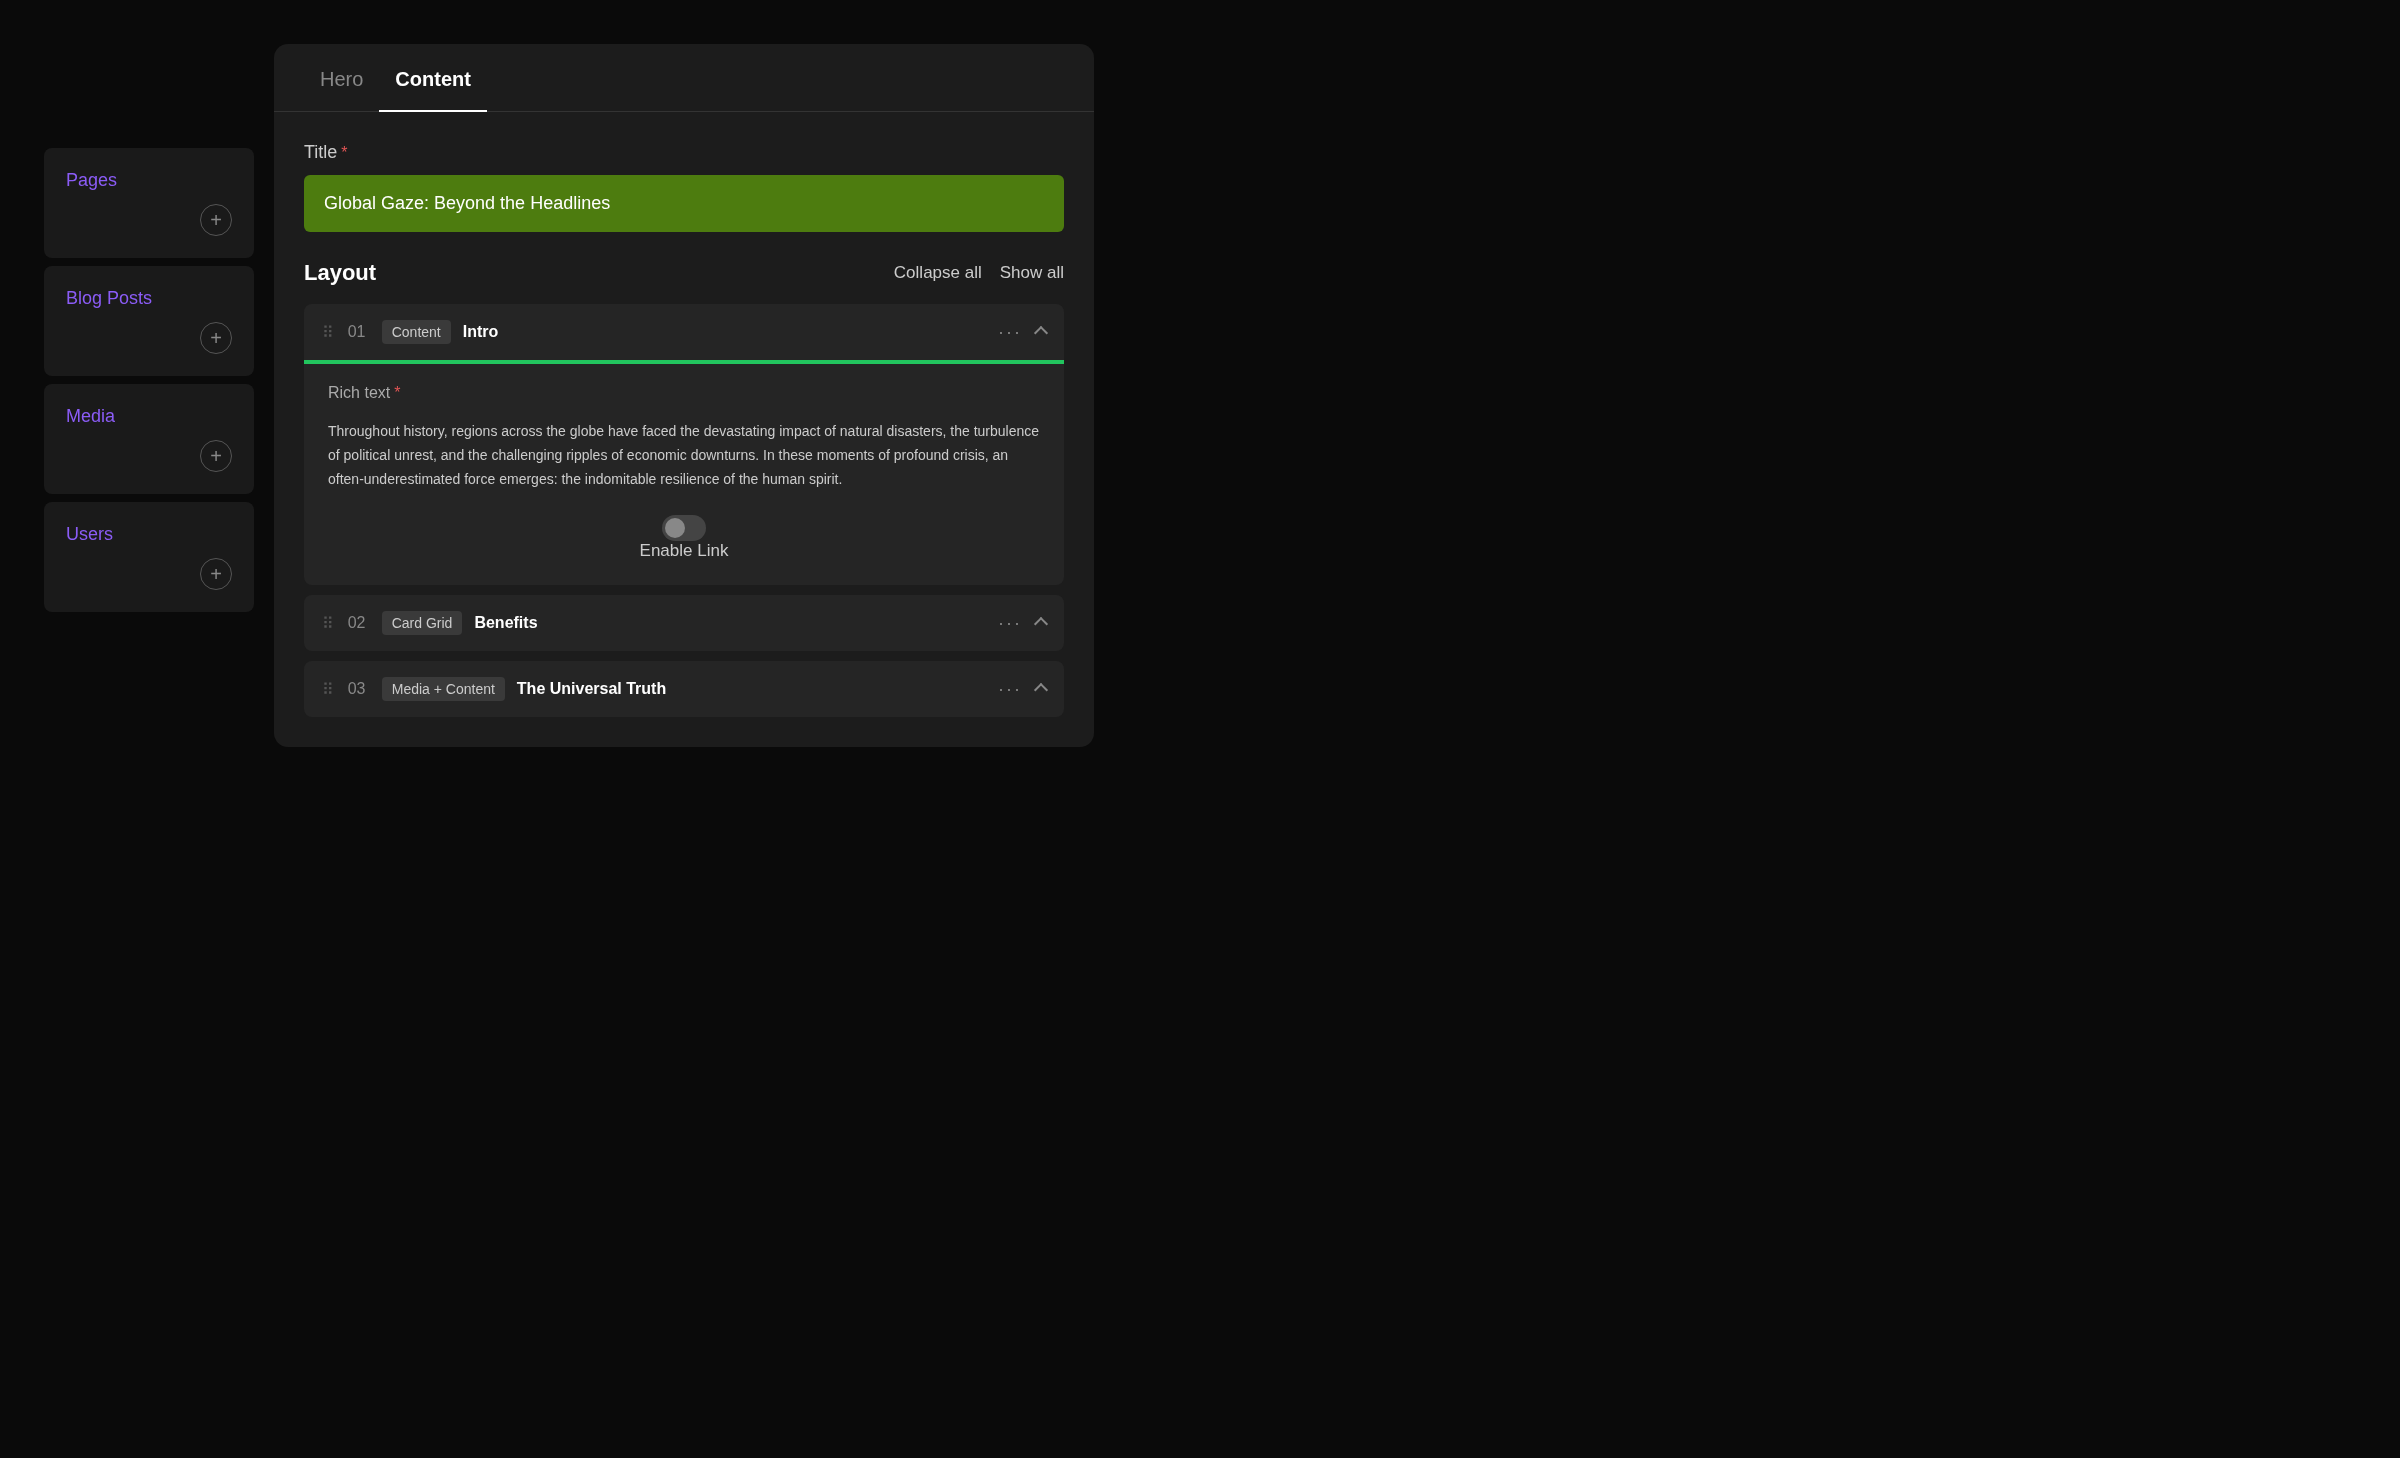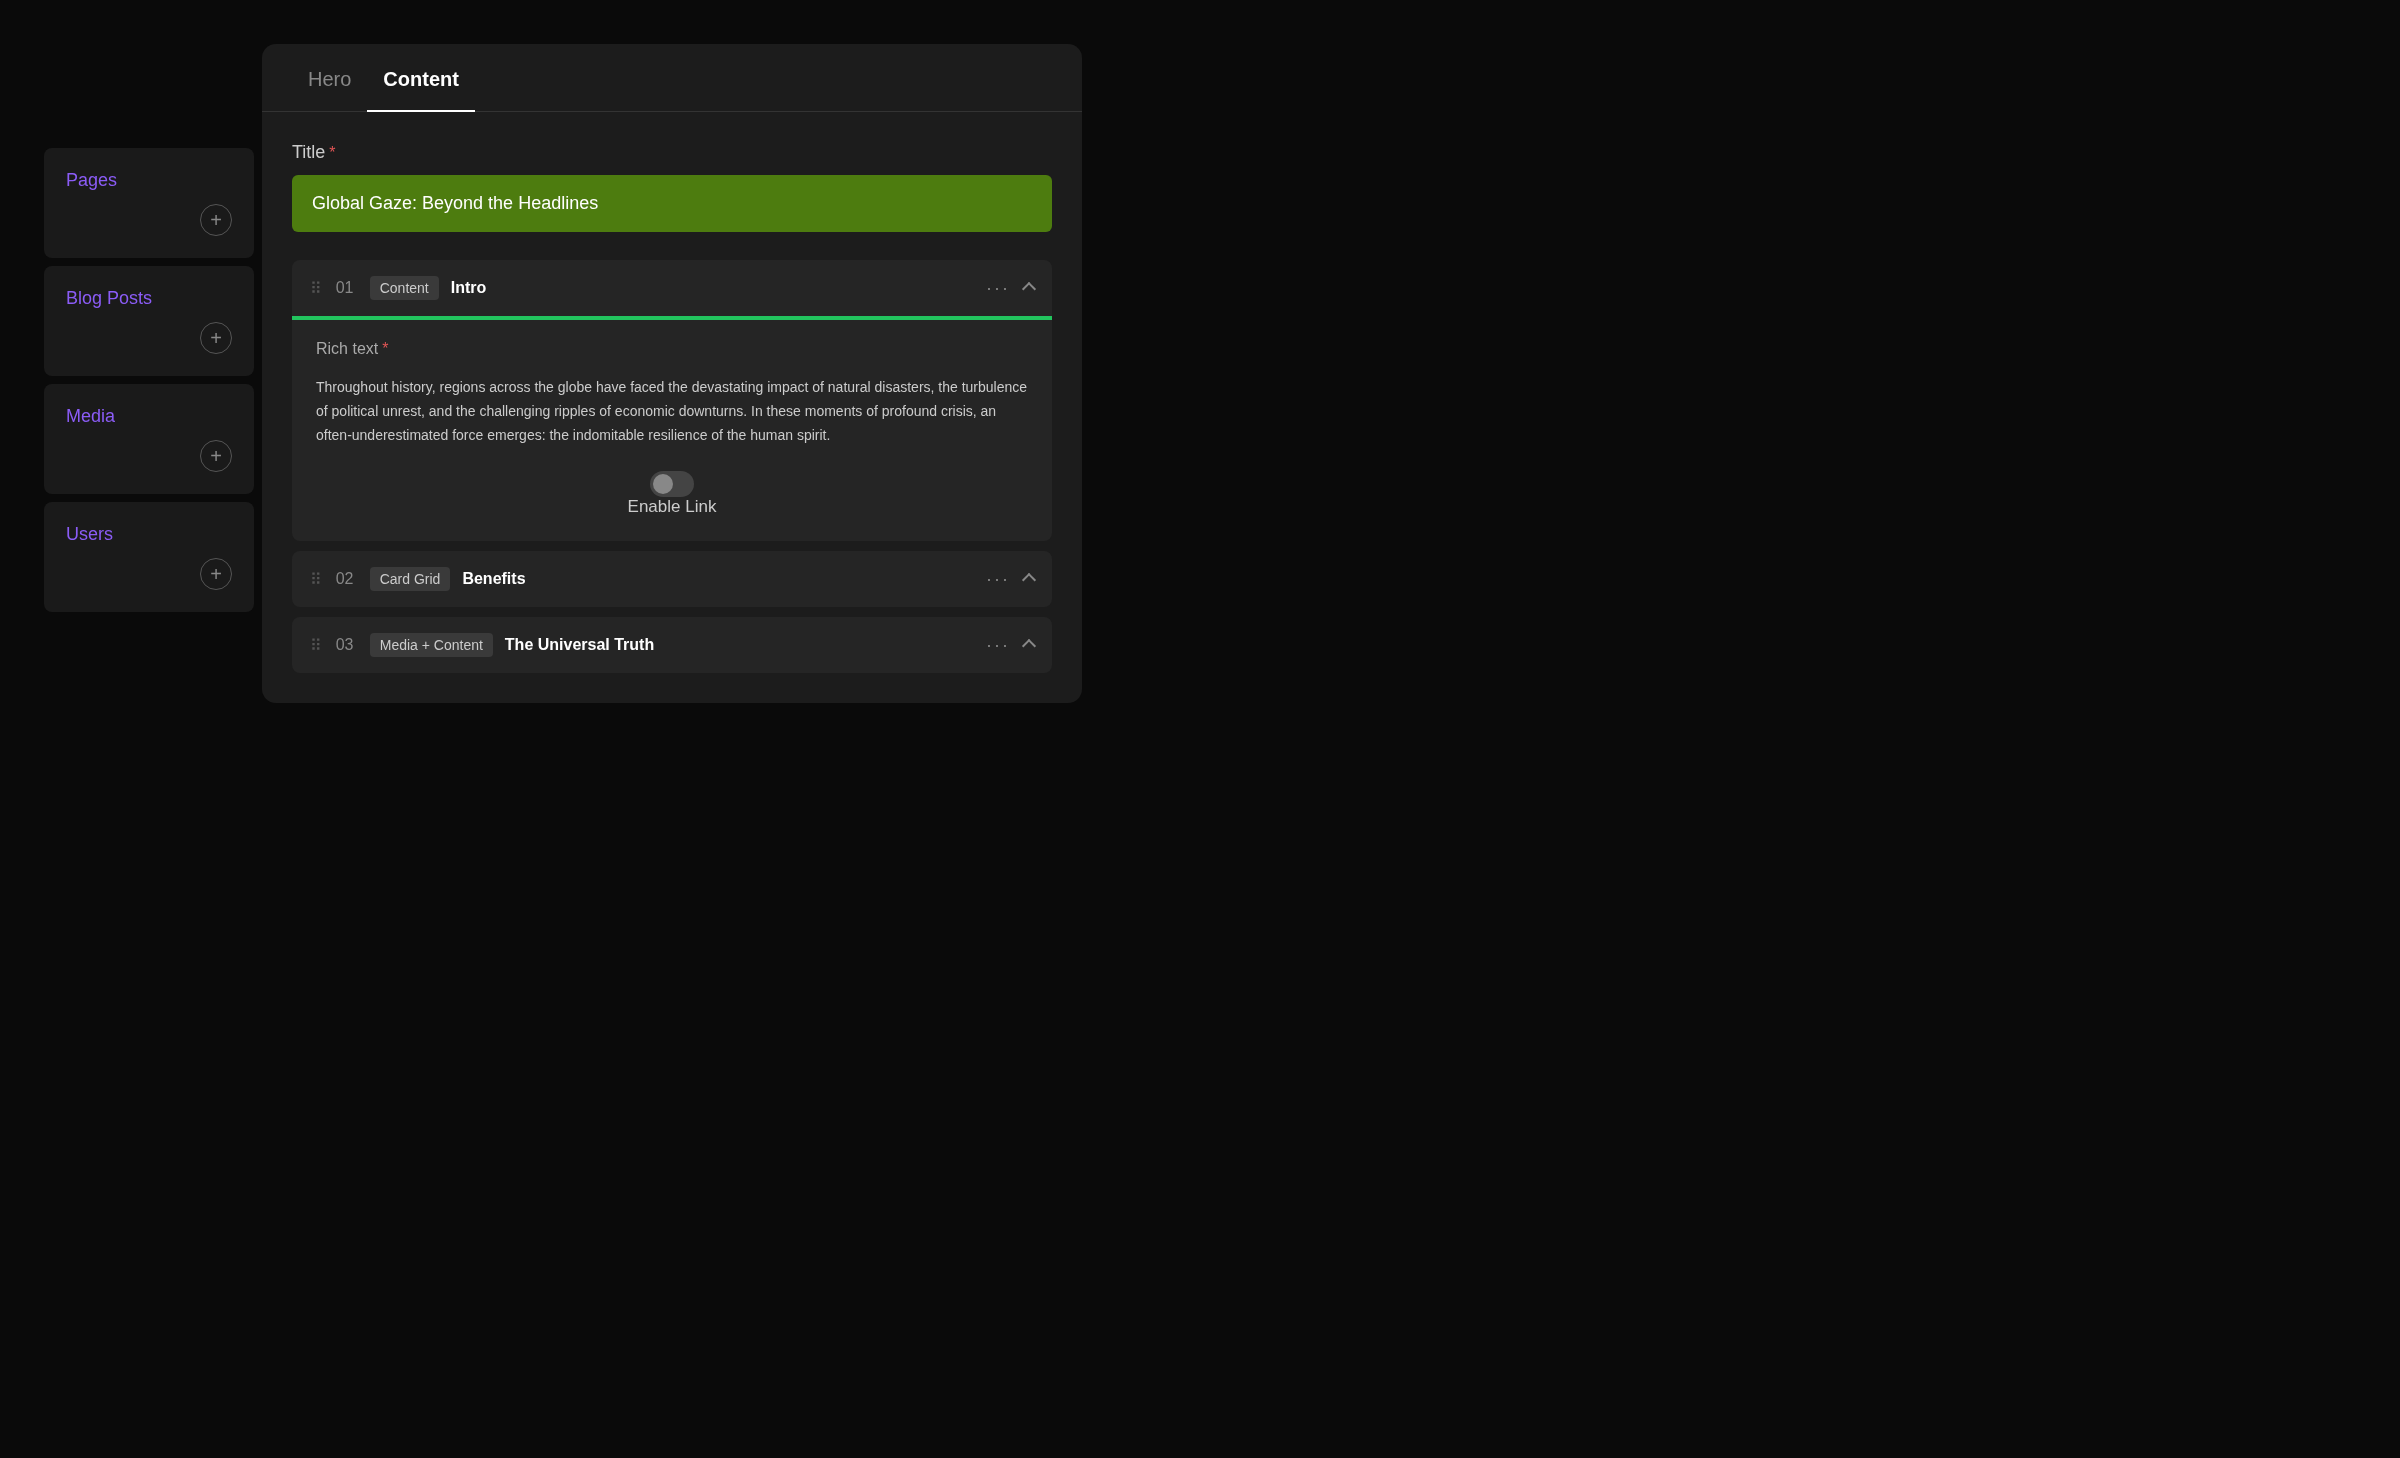--- a/index.html
+++ b/index.html
@@ -52,21 +52,21 @@
       display: flex;
       align-items: center;
       justify-content: center;
       cursor: pointer;
       align-self: flex-end;
     }
 
     
     .main-panel {
       position: absolute;
-      left: 262px;
+      left: 274px;
       top: 44px;
       width: 820px;
       background-color: #1c1c1c;
       border-radius: 14px;
       padding: 0;
       overflow: hidden;
     }
 
     
     .tabs {
@@ -329,20 +329,27 @@
   <div class="content-area">
 
     
     <div class="field-label">
       <span>Title</span>
       <span class="required-dot">*</span>
     </div>
     <input class="title-input" type="text" value="Global Gaze: Beyond the Headlines" style="">
 
     
+    <div class="layout-header">
+      <span class="layout-title">Layout</span>
+      <div class="layout-actions">
+        <button class="layout-action-btn">Collapse all</button>
+        <button class="layout-action-btn">Show all</button>
+      </div>
+    </div>
 
     <div class="layout-items">
 
       <div class="layout-item">
         <div class="layout-item-header">
           <span class="drag-handle">⠿</span>
           <span class="item-num">01</span>
           <span class="item-type-badge">Content</span>
           <span class="item-name">Intro</span>
           <div class="item-actions">

